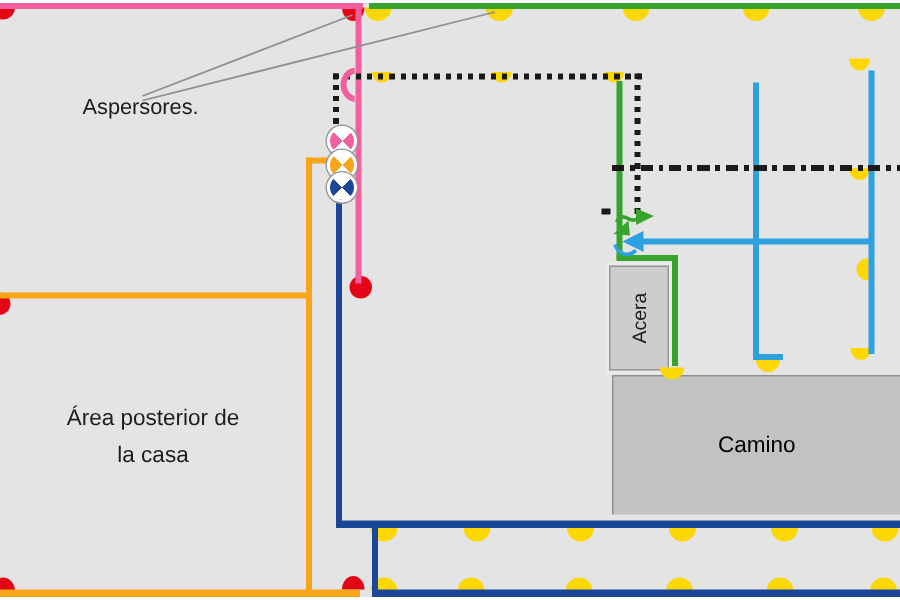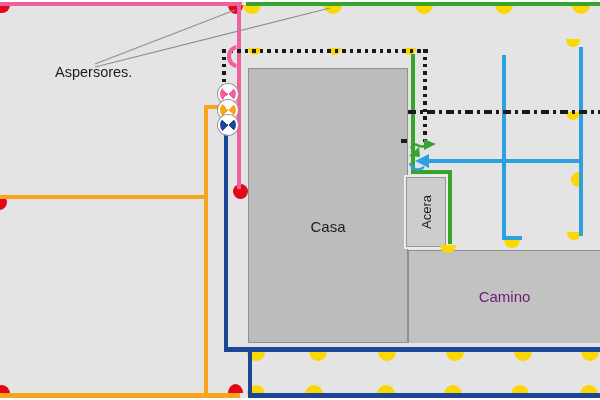--- a/index.html
+++ b/index.html
@@ -31,31 +31,28 @@
   .dot-v{width:4px;background:repeating-linear-gradient(180deg,#1a1a1a 0 3.5px,transparent 3.5px 7.5px);}
   .dashdot-h{height:3.5px;background:repeating-linear-gradient(90deg,#1a1a1a 0 8px,transparent 8px 12px,#1a1a1a 12px 15px,transparent 15px 19px);}
 
   
   #pink-bump{position:absolute;left:227px;top:45px;width:13px;height:15px;border:4px solid #f0609f;border-radius:50%;clip-path:inset(-2px 55% -2px -2px);z-index:5;}
 
   
   #lbl-aspersores{left:55px;top:64px;font-size:14.5px;text-align:right;}
   #lbl-area-posterior{left:12px;top:266px;width:180px;text-align:center;font-size:15px;line-height:25px;}
   #lbl-casa{left:0;right:0;top:149px;text-align:center;font-size:15px;position:absolute;color:#1d1d1d;}
-  #lbl-camino{left:0;right:0;top:37px;text-align:center;font-size:15px;position:absolute;color:#701a75;}
+  #lbl-camino{left:0;right:0;top:37px;text-align:center;font-size:15px;position:absolute;color:#000000;}
   #lbl-acera{position:absolute;left:50%;top:50%;transform:translate(-50%,-50%) rotate(-90deg);font-size:13px;color:#1d1d1d;}
 </style>
 </head>
 <body>
 
 <div id="stage">
 
-  <div class="area" id="casa-area">
-    <div id="lbl-casa">Casa</div>
-  </div>
   <div class="area" id="camino-area">
     <div id="lbl-camino">Camino</div>
   </div>
   <div class="area" id="acera-box">
     <div id="lbl-acera">Acera</div>
   </div>
 
   <div id="gen-layer">
       <div class="pipe" style="left: 0px; top: 2px; width: 242px; height: 4px; background: rgb(240, 96, 159);"></div>
       <div class="pipe" style="left: 237px; top: 2px; width: 4px; height: 187px; background: rgb(240, 96, 159);"></div>
@@ -114,20 +111,24 @@
       <div class="spr spr-up" style="left: -6px; top: 385px; width: 16px; height: 9px; background: rgb(227, 6, 23);"></div>
       <div class="spr spr-up" style="left: 228px; top: 384px; width: 15px; height: 9px; background: rgb(227, 6, 23);"></div>
       <div class="valve" style="left: 218px; top: 84px; width: 16px; height: 16px; background: conic-gradient(from 45deg, rgb(240, 96, 159) 0deg, rgb(240, 96, 159) 25%, rgb(255, 255, 255) 0deg, rgb(255, 255, 255) 50%, rgb(240, 96, 159) 0deg, rgb(240, 96, 159) 75%, rgb(255, 255, 255) 0deg);"></div>
       <div class="valve" style="left: 218px; top: 99.5px; width: 16px; height: 16px; background: conic-gradient(from 45deg, rgb(248, 165, 27) 0deg, rgb(248, 165, 27) 25%, rgb(255, 255, 255) 0deg, rgb(255, 255, 255) 50%, rgb(248, 165, 27) 0deg, rgb(248, 165, 27) 75%, rgb(255, 255, 255) 0deg);"></div>
       <div class="valve" style="left: 218px; top: 115px; width: 16px; height: 16px; background: conic-gradient(from 45deg, rgb(28, 70, 151) 0deg, rgb(28, 70, 151) 25%, rgb(255, 255, 255) 0deg, rgb(255, 255, 255) 50%, rgb(28, 70, 151) 0deg, rgb(28, 70, 151) 75%, rgb(255, 255, 255) 0deg);"></div>
     </div>
 
   <div id="pink-bump"></div>
 
   <div class="lbl" id="lbl-aspersores">Aspersores.</div>
+  <div class="lbl" id="lbl-area-posterior">
+    <div>Área posterior de</div>
+    <div>la casa</div>
+  </div>
 
   <svg id="overlay" width="600" height="400">
     <g id="pointer-group">
         <line x1="95" y1="64" x2="235" y2="10" stroke="#8f8f8f" stroke-width="1.2"></line>
         <line x1="95" y1="67" x2="330" y2="8" stroke="#8f8f8f" stroke-width="1.2"></line>
       </g>
     <g>
       <path d="M411,148 C416,139 420,151 426,145" stroke="#37a52d" stroke-width="2.5" fill="none"></path>
       <polygon points="424,139 436,144 424,150" fill="#37a52d"></polygon>
       <polygon points="419,147 409,156 420,157" fill="#37a52d"></polygon>

